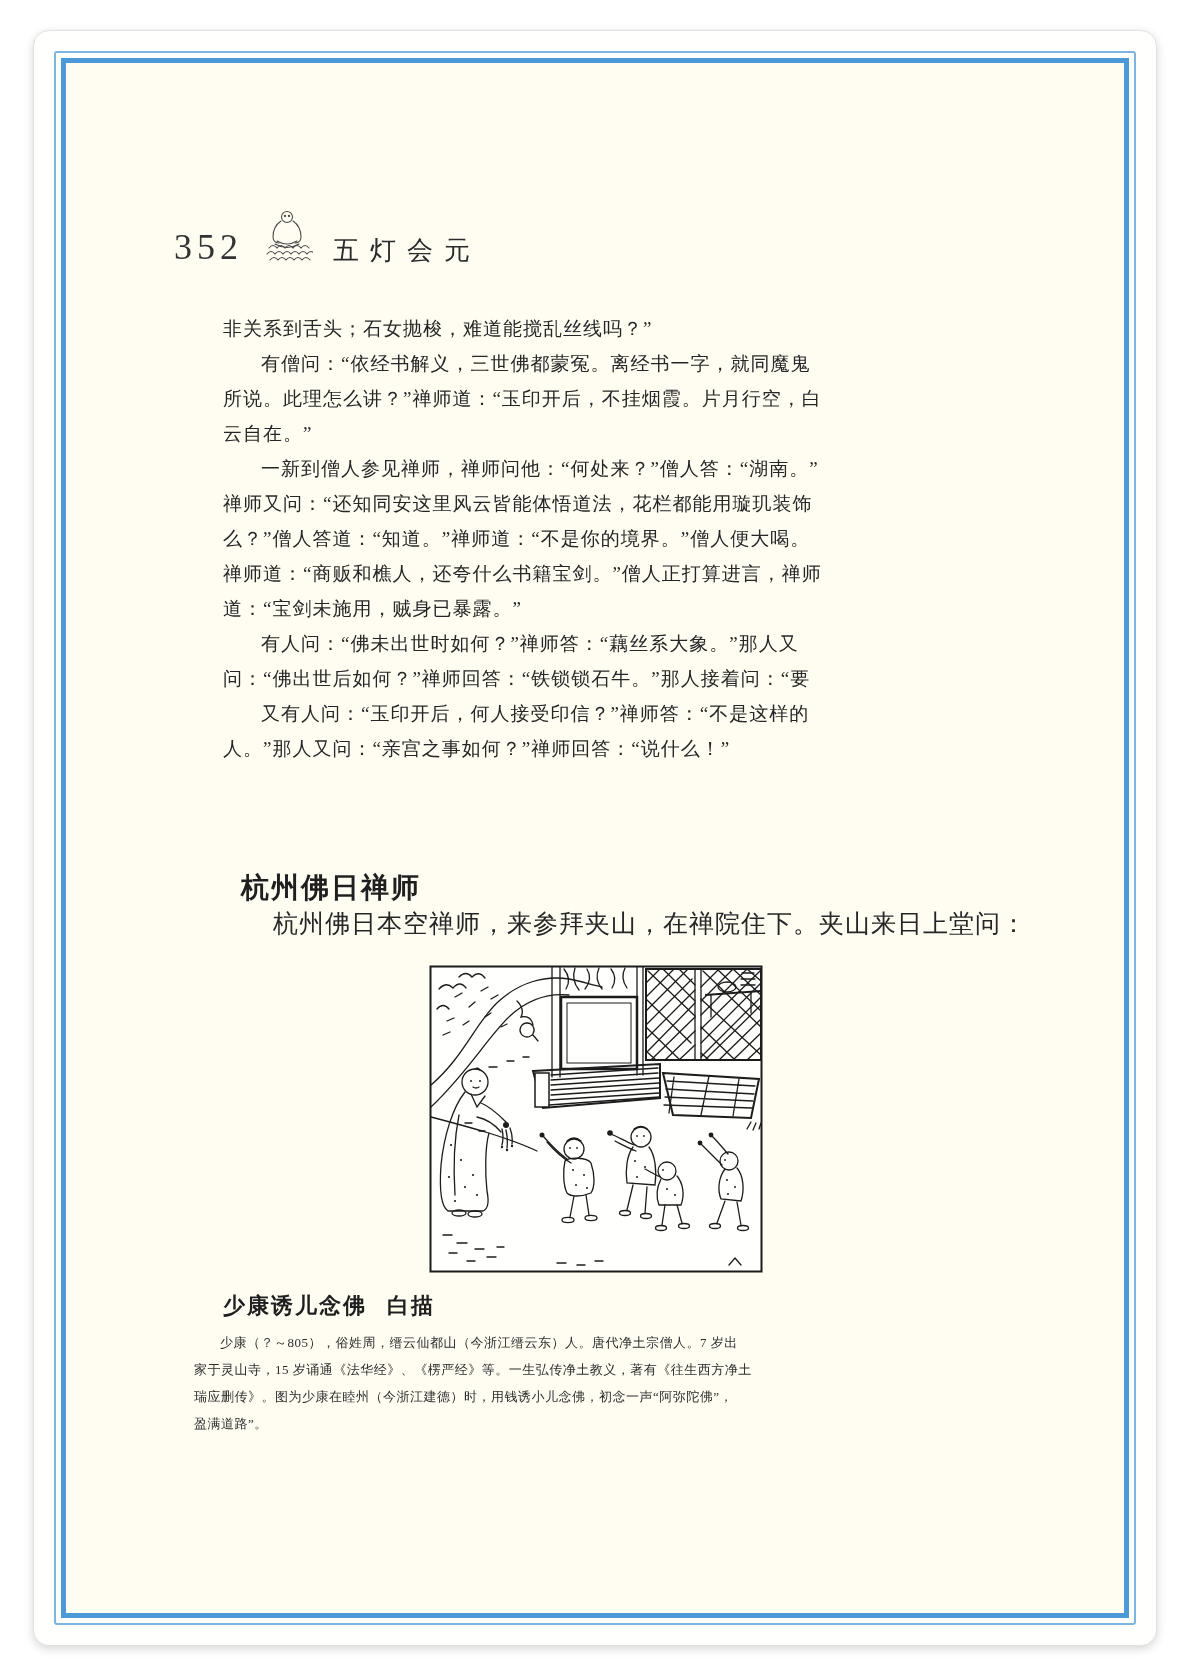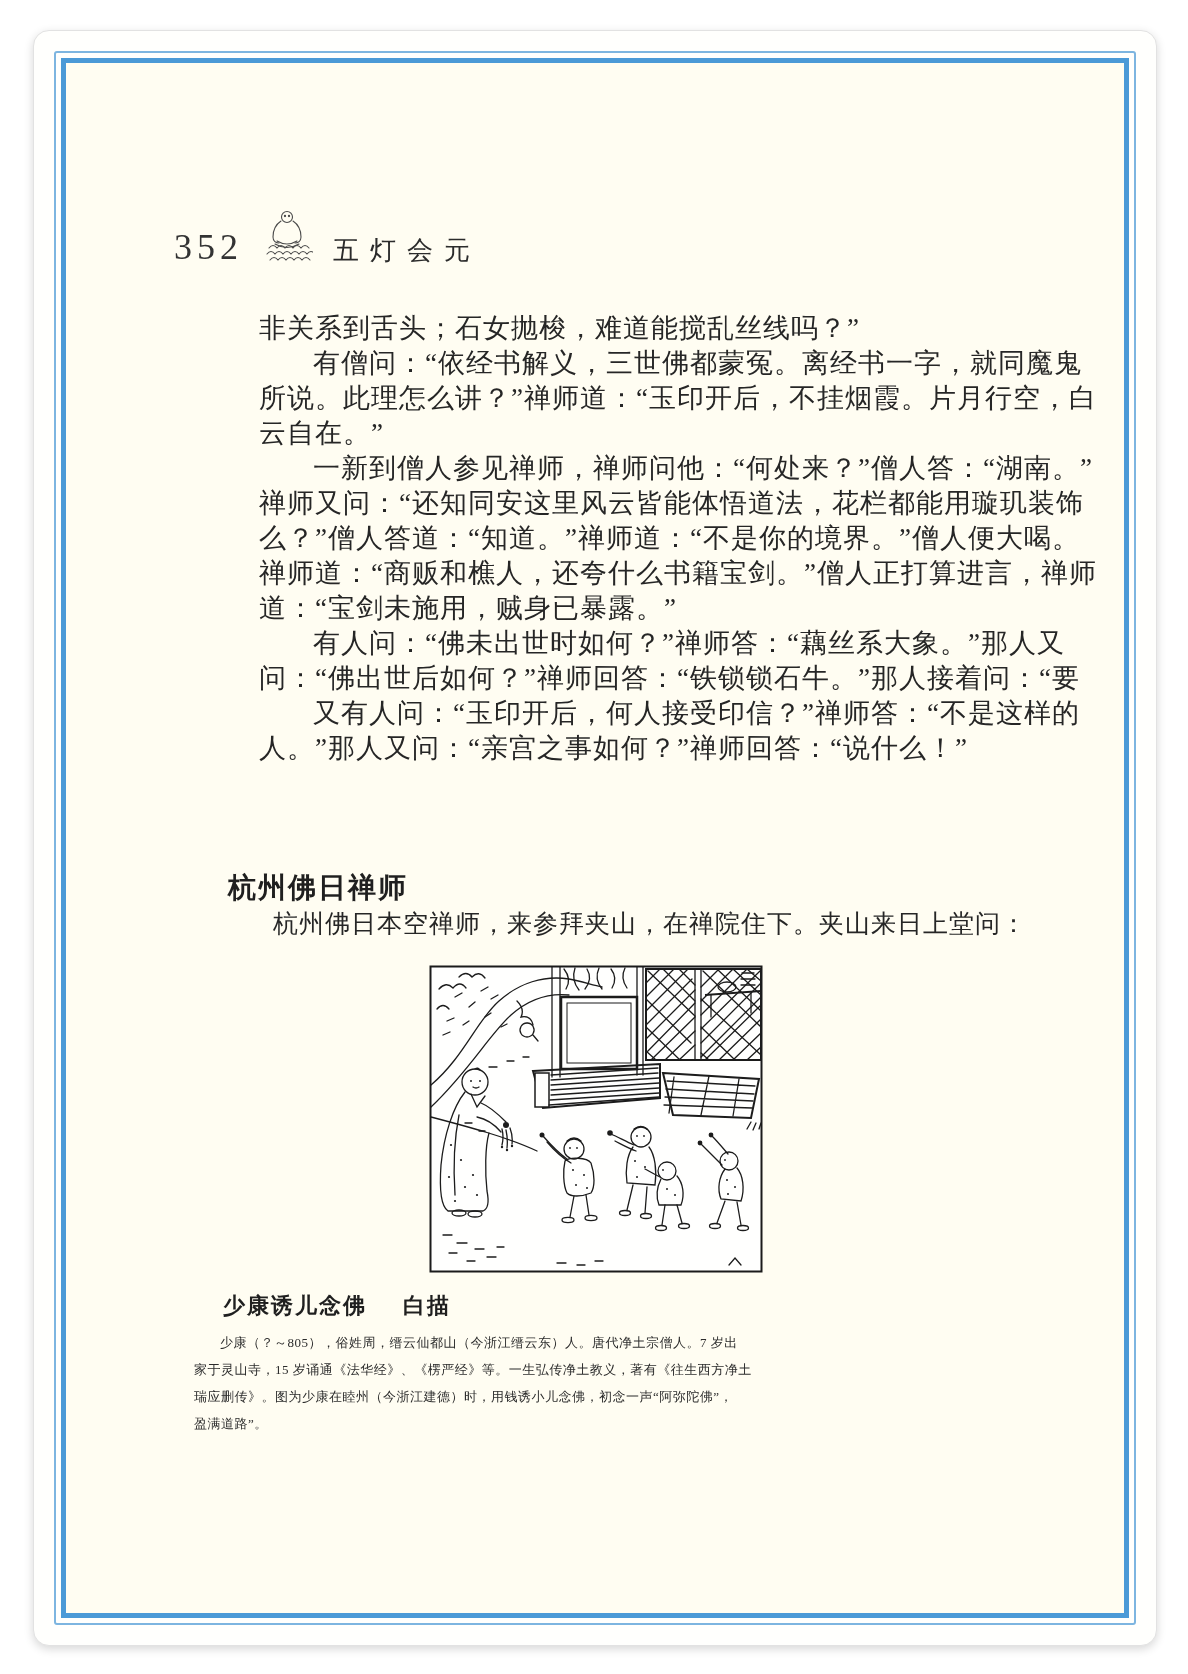--- a/index.html
+++ b/index.html
@@ -34,42 +34,42 @@
   }
   .page-number{
     font-size:36px;letter-spacing:5px;color:#333;
   }
   .buddha-icon{margin-left:18px;margin-right:20px;}
   .book-title{
     font-size:26px;letter-spacing:11px;color:#2b2b2b;
   }
   .body-text{
     position:absolute;left:189px;top:280px;width:678px;
-    font-size:27px;letter-spacing:1px;line-height:35px;margin-left:36px;
+    font-size:19px;letter-spacing:1px;line-height:35px;
   }
   .body-text .line{height:35px;white-space:nowrap;}
   .ind{padding-left:2em;}
   .section-heading{
-    position:absolute;left:194px;top:838px;
+    position:absolute;left:207px;top:838px;
     font-family:"Liberation Sans","DejaVu Sans",sans-serif;
     font-weight:bold;font-size:28px;letter-spacing:2px;color:#1f1f1f;
   }
   .section-para{
     position:absolute;left:189px;top:875px;width:678px;
     font-size:25px;letter-spacing:1px;line-height:35px;white-space:nowrap;
   }
   .illustration{
     position:absolute;left:395px;top:934px;width:334px;height:308px;
   }
   .fig-caption{
     position:absolute;left:189px;top:1260px;
     font-family:"Liberation Sans","DejaVu Sans",sans-serif;
     font-weight:bold;font-size:22px;letter-spacing:2px;color:#1f1f1f;
   }
-  .fig-caption .tech{margin-left:36px;}
+  .fig-caption .tech{margin-left:20px;}
   .fig-note{
     position:absolute;left:160px;top:1298px;width:752px;
     font-size:13px;letter-spacing:0.5px;line-height:27px;color:#2c2c2c;
   }
   .fig-note .line{height:27px;white-space:nowrap;}
   svg .ln{stroke:#1c1c1c;stroke-width:1.3;fill:none;stroke-linecap:round;}
   svg .ln2{stroke:#1c1c1c;stroke-width:2;fill:none;}
   svg .dot{fill:#1c1c1c;stroke:none;}
 </style>
 </head>

